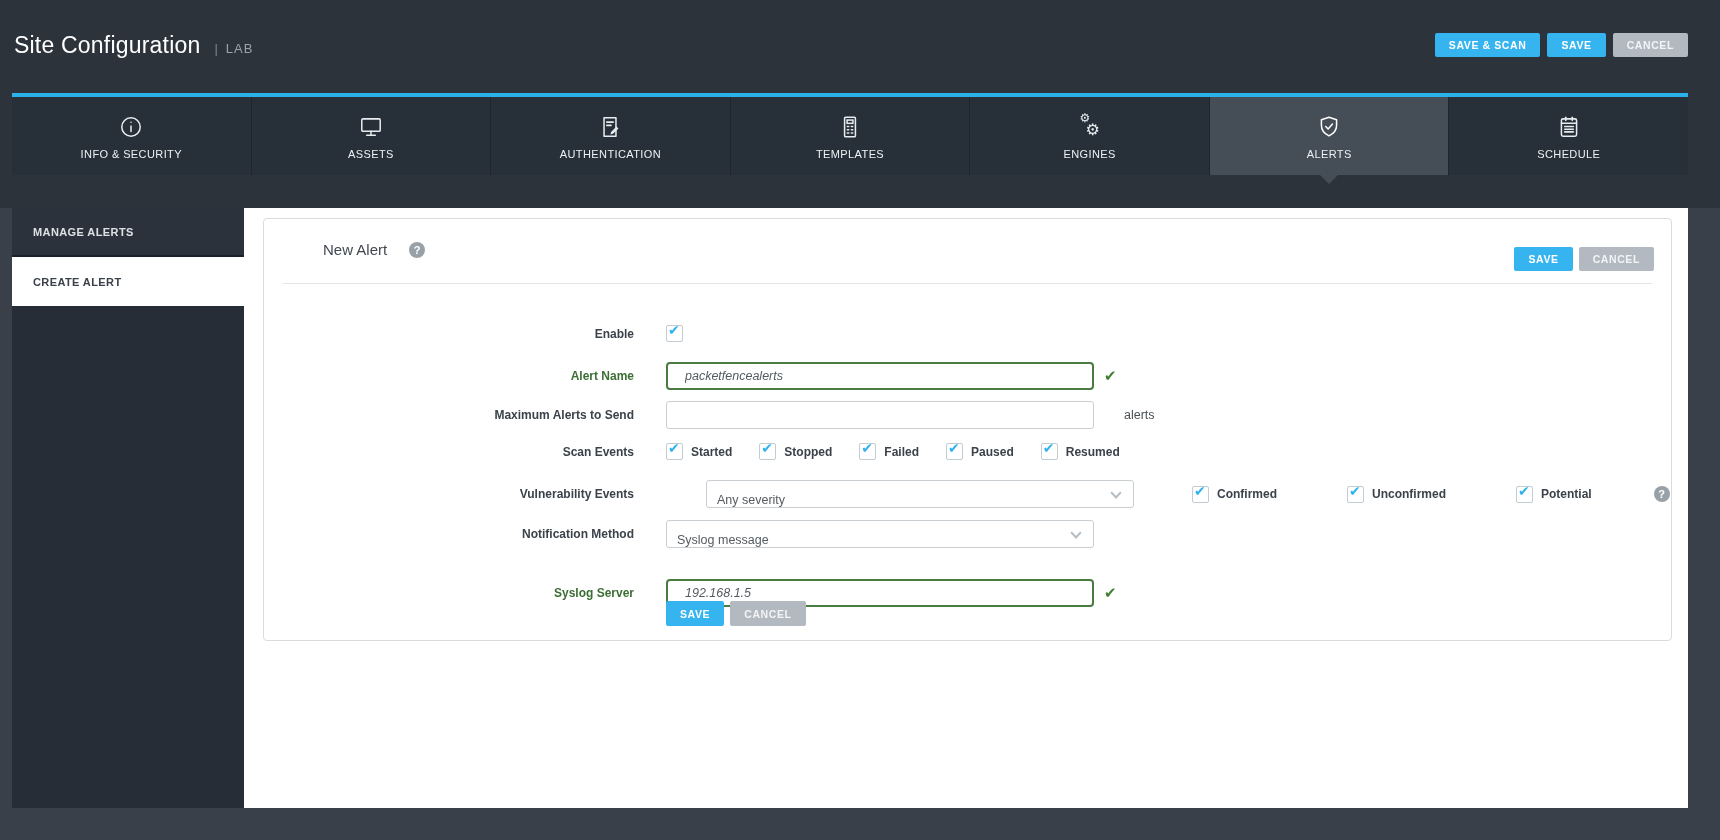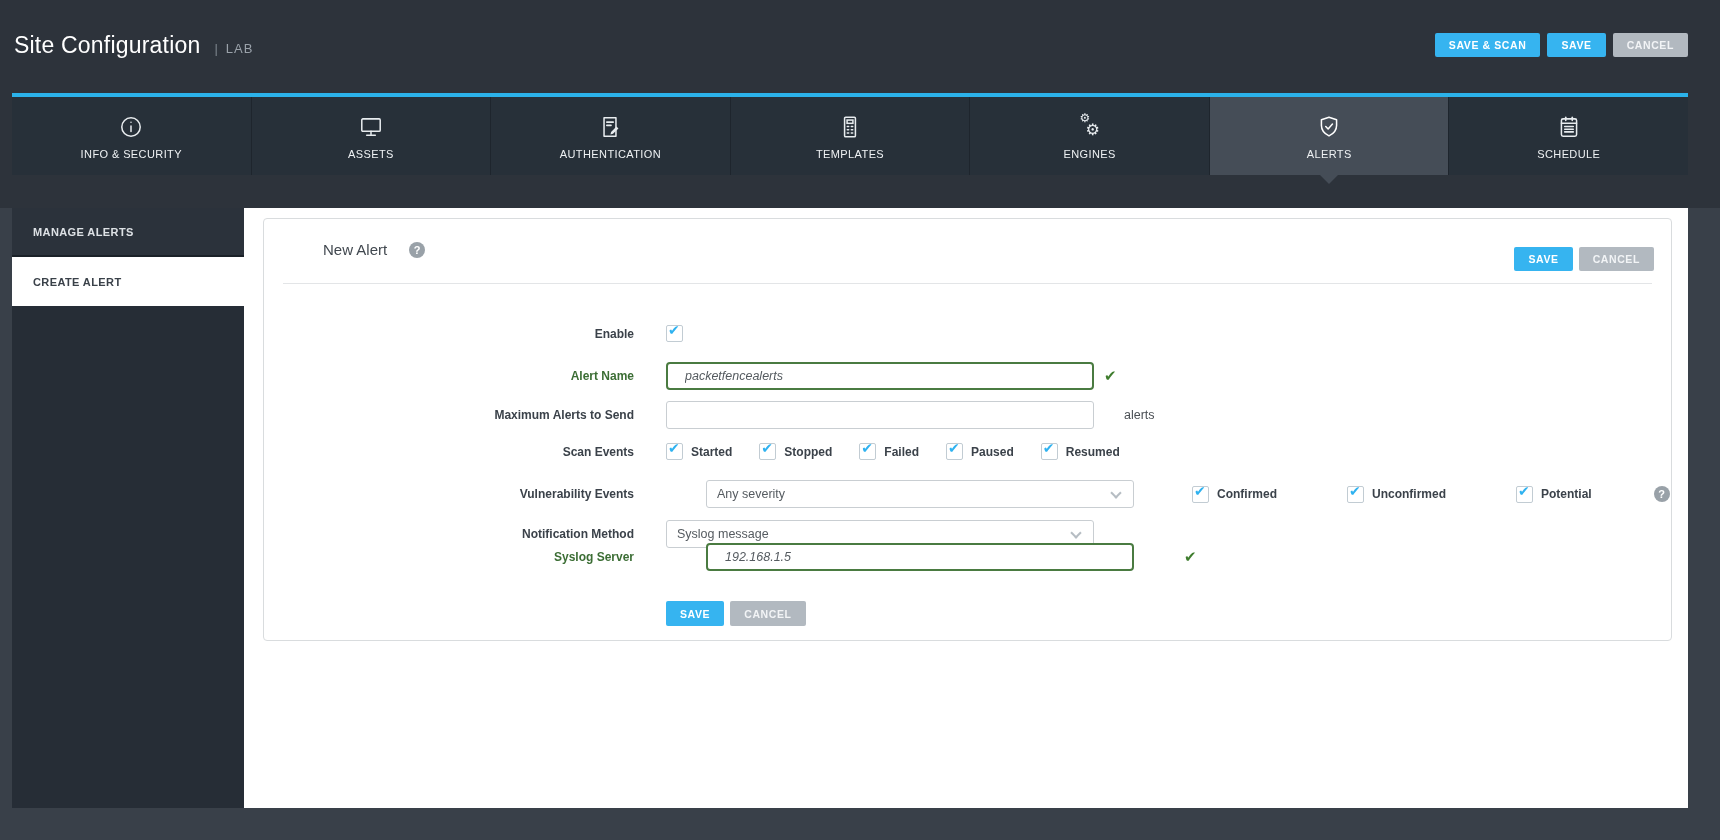--- a/index.html
+++ b/index.html
@@ -67,21 +67,21 @@
   .valid-check { color:#3f7d2e; font-size:15px; margin-left:10px; }
   .unit-text { margin-left:30px; font-size:12.5px; color:#4a4f54; }
 
   .checkbox { width:17px; height:17px; border:1px solid #c2ccd3; border-radius:2px; background:#fff;
               position:relative; flex:0 0 auto; cursor:pointer; }
   .checkbox .check-glyph { position:absolute; left:1px; top:-4px; font-size:14px; color:#2fb2f0; }
   .cb-label { font-size:12px; font-weight:700; color:#3b424a; margin-left:8px; }
   .cb-group { display:flex; align-items:center; margin-right:27px; }
 
   .select { position:relative; width:428px; height:28px; border:1px solid #c9ced2; border-radius:3px;
-            background:#fff; display:flex; align-items:center; padding:0 28px 0 10px;
+            background:#fff; display:flex; align-items:flex-end; padding:0 28px 0 10px;
             font-size:12.5px; color:#555b60; cursor:pointer; }
   .select .chevron { position:absolute; right:13px; top:8px; width:8px; height:8px;
             border-right:2px solid #b6bdc3; border-bottom:2px solid #b6bdc3; transform:rotate(45deg); }
 
   .btn-sm { height:25px; }
 </style>
 </head>
 <body>
 
 <div class="page">
@@ -294,21 +294,21 @@
       </div>
 
       <div class="form-row" style="top:301px;">
         <span class="row-label">Notification Method</span>
         <div class="select">
           <span>Syslog message</span>
           <span class="chevron"></span>
         </div>
       </div>
 
-      <div class="form-row" style="top:324px;gap:40px;">
+      <div class="form-row" style="top:360px;">
         <span class="row-label green">Syslog Server</span>
         <input class="text-input valid" type="text" value="192.168.1.5" style="">
         <span class="valid-check">✔</span>
       </div>
 
       <div class="form-row" style="top:382px;">
         <span class="row-label"></span>
         <button class="btn btn-blue btn-sm" style="margin-right:6px;">SAVE</button>
         <button class="btn btn-gray btn-sm">CANCEL</button>
       </div>

